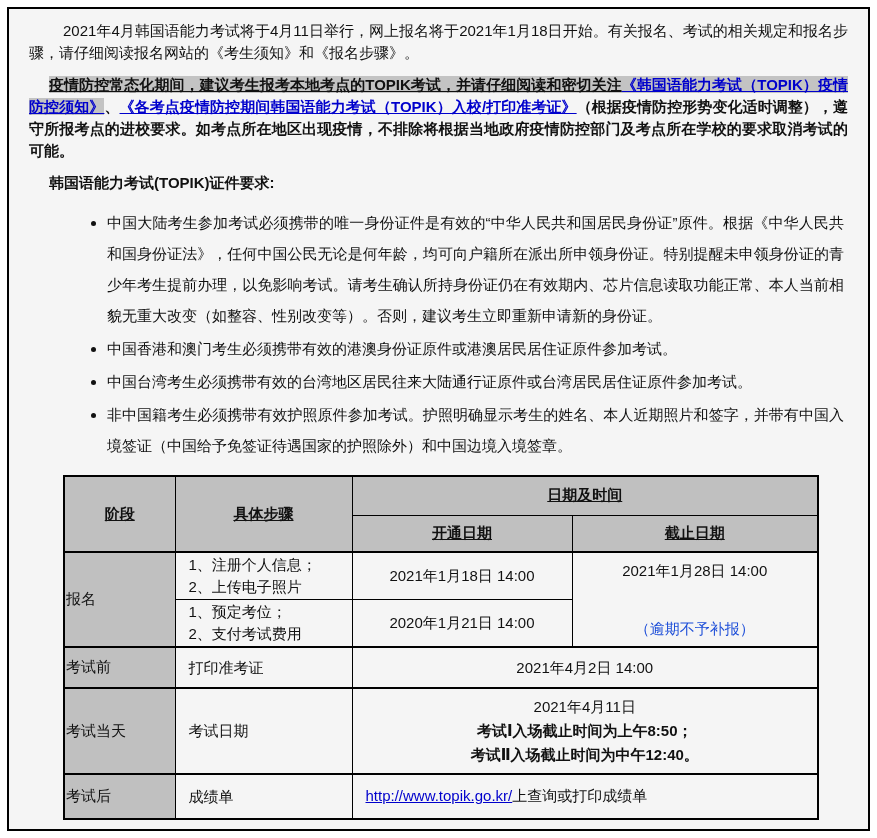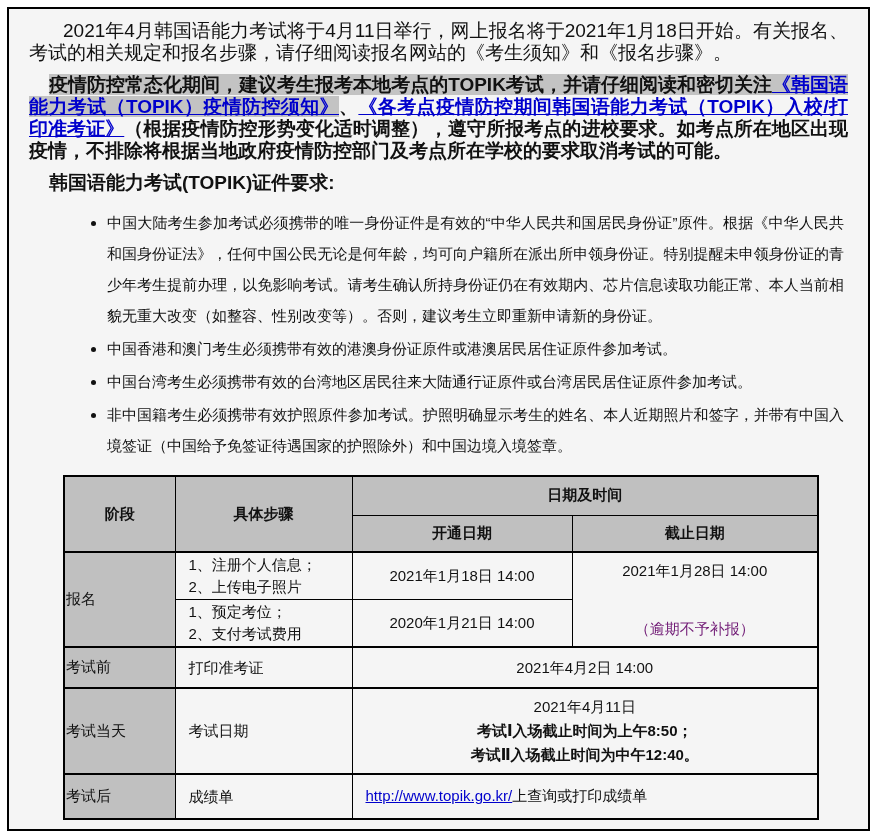--- a/index.html
+++ b/index.html
@@ -1,45 +1,45 @@
 <!DOCTYPE html>
 <html><head>
 <meta charset="utf-8">
 <style>
   html,body{margin:0;padding:0;background:#ffffff;}
   body{width:877px;height:838px;position:relative;overflow:hidden;
        font-family:"Liberation Sans","DejaVu Sans",sans-serif;color:#111;}
   .page{position:absolute;left:7px;top:7px;right:7px;bottom:7px;
         border:2px solid #000;background:#f5f5f5;box-sizing:border-box;
         padding:11px 20px 6px 20px;}
-  p{margin:0 0 10px 0;font-size:19px;line-height:22px;text-align:justify;}
+  p{margin:0 0 10px 0;font-size:15px;line-height:22px;text-align:justify;}
   .indent-n{text-indent:34px;}
   .indent-b{text-indent:20px;}
   .bold{font-weight:bold;}
-  .highlight{background:#c3c3c3;}
+  .highlight{background:#c3c3c3;text-decoration:underline;}
   .link{color:#0000cc;text-decoration:underline;}
   a.link{cursor:pointer;}
   .req-list{margin:13px 0 13px 0;padding:0 4px 0 78px;font-size:15px;line-height:31px;}
   .req-list li{margin:0 0 2px 0;text-align:justify;}
   .note-p{margin-top:14px;margin-bottom:14px;}
   table.schedule{border-collapse:collapse;margin:14px 0 0 34px;width:754px;
                  font-size:15px;border:2px solid #000;table-layout:fixed;}
   table.schedule th,table.schedule td{border:1px solid #000;vertical-align:middle;}
   table.schedule tr.sec th,table.schedule tr.sec td{border-top:2px solid #000;}
-  table.schedule th{background:#c0c0c0;font-weight:bold;text-align:center;}
+  table.schedule th{background:#c0c0c0;font-weight:bold;text-align:center;text-decoration:underline;}
   td.stage{background:#c0c0c0;text-align:left;font-weight:normal;}
   td.steps{text-align:left;padding-left:13px;line-height:22px;margin-top:8px;}
   td.center{text-align:center;line-height:24px;}
   td.result{text-align:left;padding-left:13px;}
   tr.h1{height:39px;} tr.h2{height:37px;}
   tr.r-signup1,tr.r-signup2{height:47px;}
   tr.r-before{height:41px;}
   tr.r-examday{height:86px;}
   tr.r-after{height:45px;}
-  .close-note{color:#701a75;margin-top:34px;}
+  .close-note{color:#1d4ed8;margin-top:34px;}
 </style>
 </head>
 <body>
 
 <div class="page">
 
   <p class="indent-n">2021年4月韩国语能力考试将于4月11日举行，网上报名将于2021年1月18日开始。有关报名、考试的相关规定和报名步骤，请仔细阅读报名网站的《考生须知》和《报名步骤》。</p>
 
   <p class="indent-b"><span class="bold highlight">疫情防控常态化期间，建议考生报考本地考点的TOPIK考试，并请仔细阅读和密切关注</span><a class="bold highlight link" href="#">《韩国语能力考试（TOPIK）疫情防控须知》</a><span class="bold">、</span><a class="bold link" href="#">《各考点疫情防控期间韩国语能力考试（TOPIK）入校/打印准考证》</a><span class="bold">（根据疫情防控形势变化适时调整），遵守所报考点的进校要求。如考点所在地区出现疫情，不排除将根据当地政府疫情防控部门及考点所在学校的要求取消考试的可能。</span></p>
 

